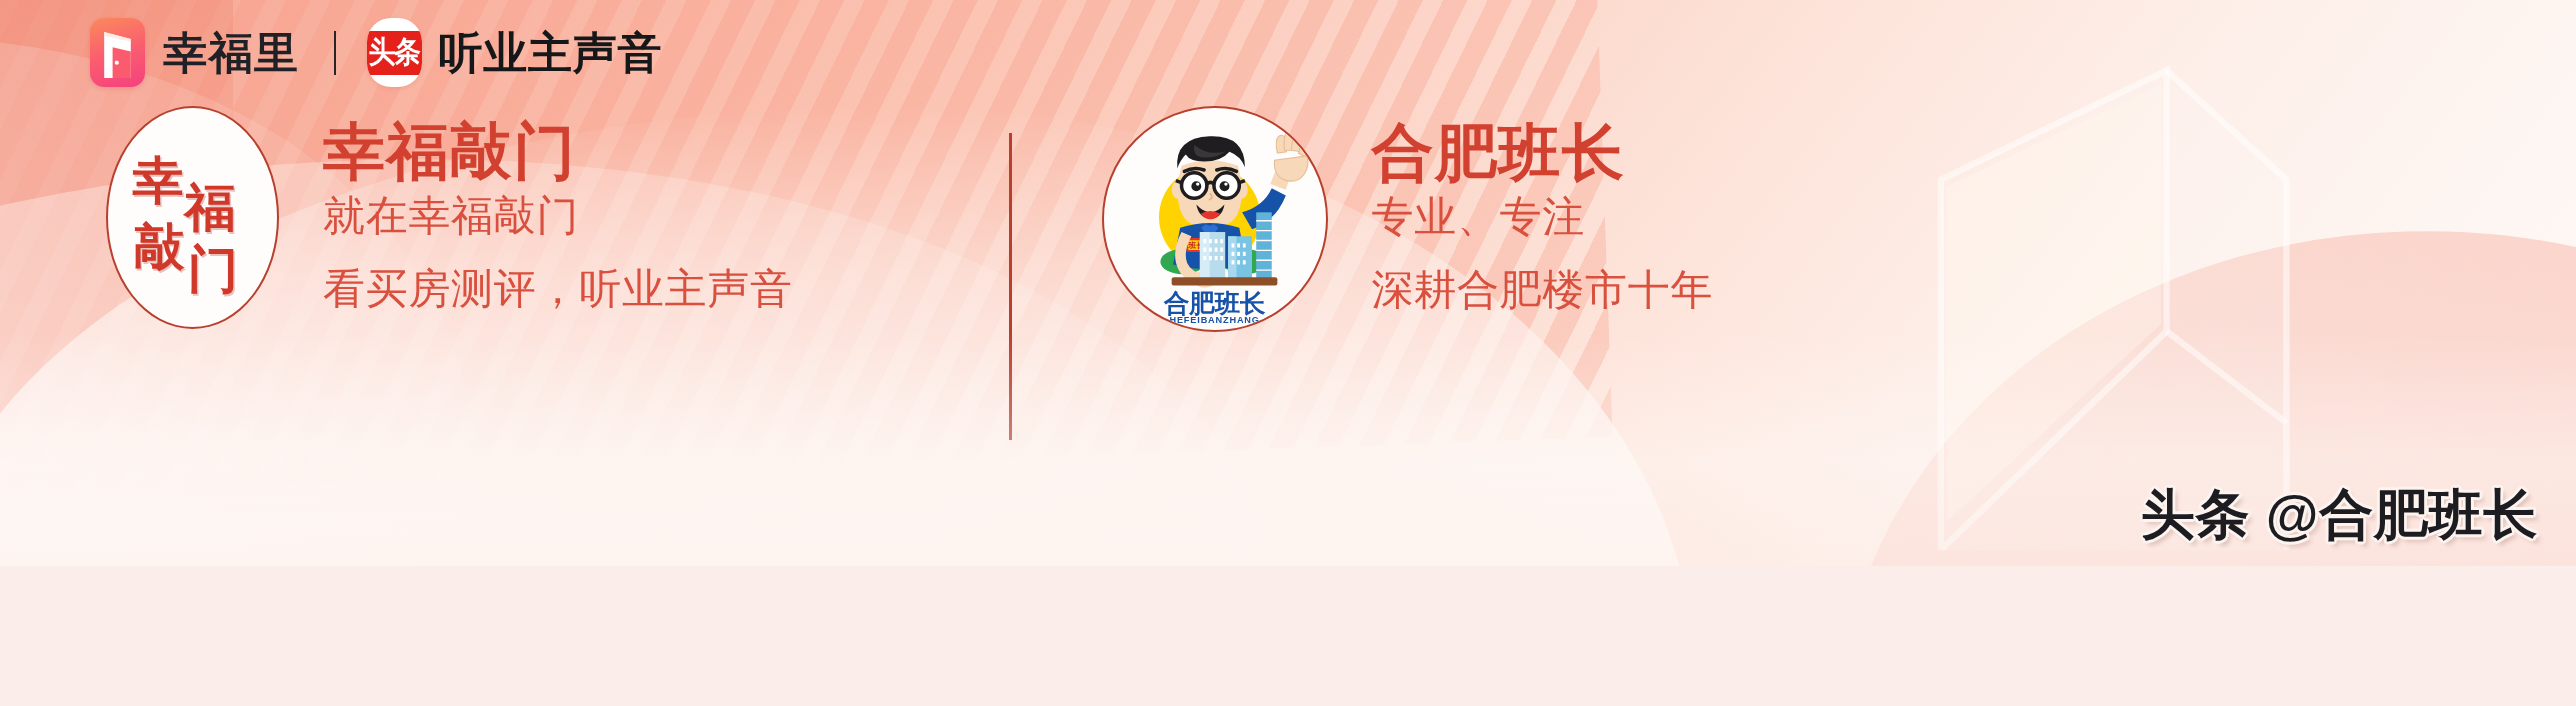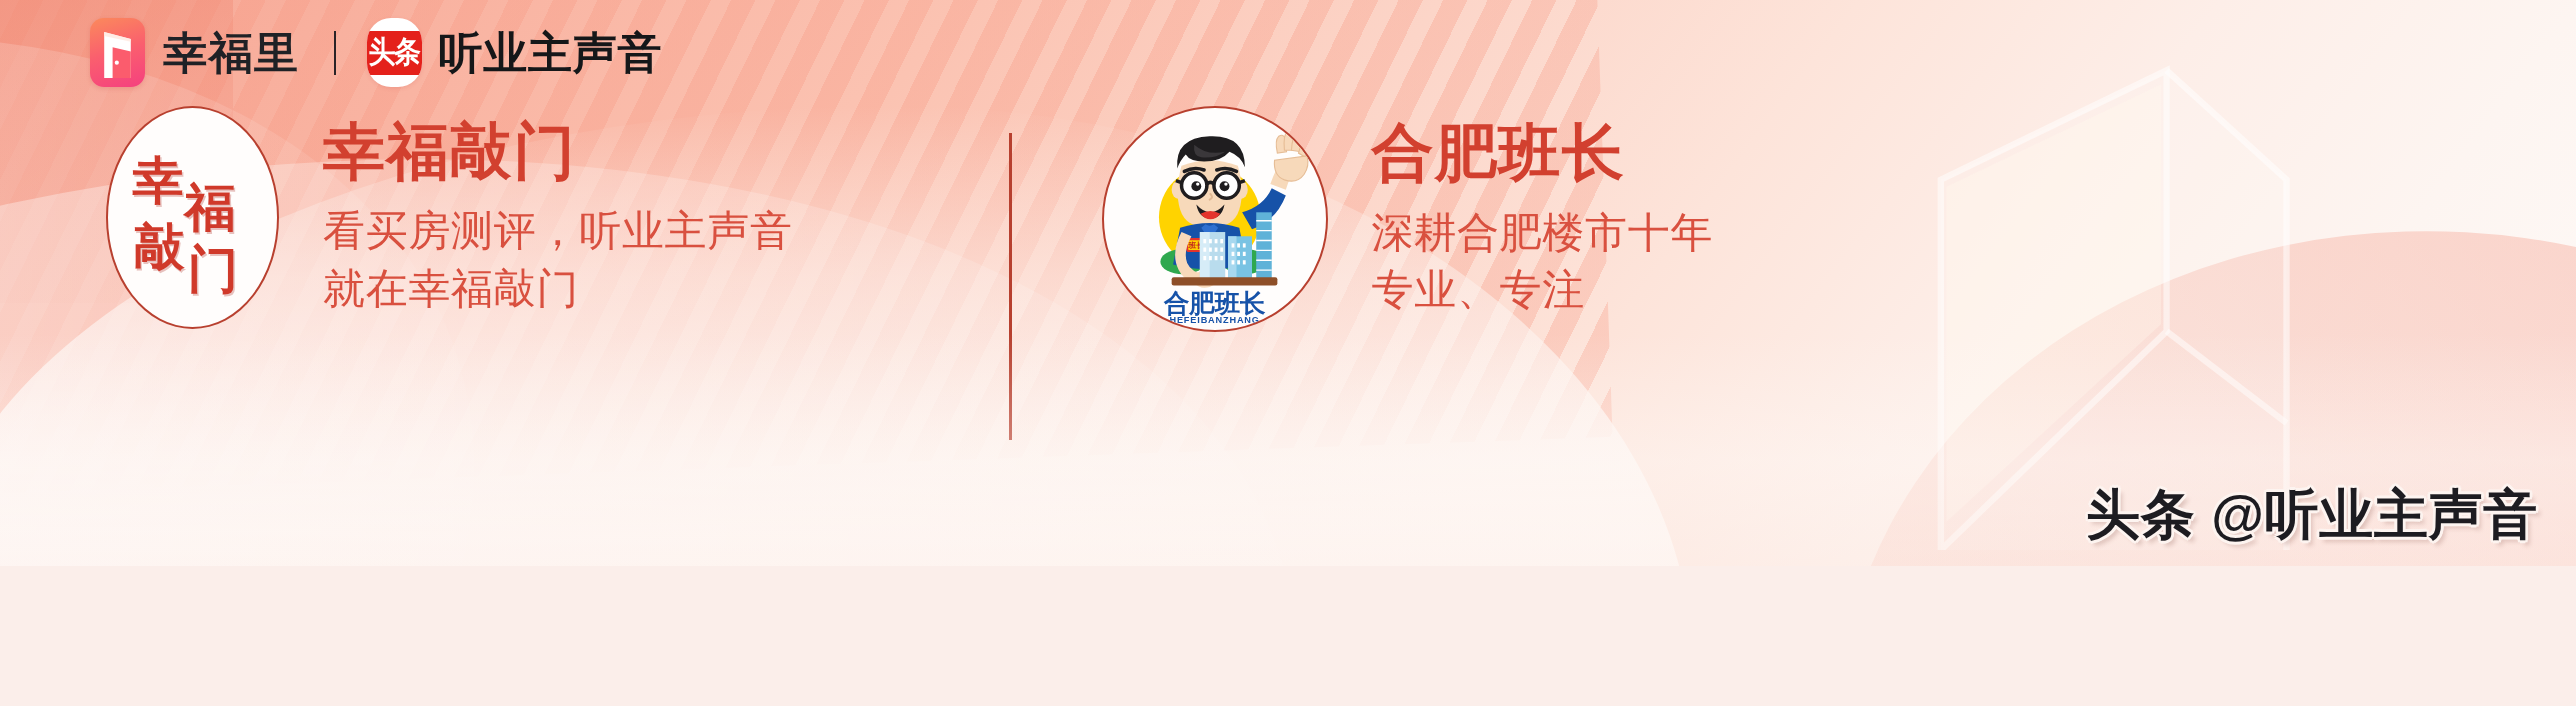--- a/index.html
+++ b/index.html
@@ -217,22 +217,22 @@
       <div class="oval-badge">
         <div class="oval-grid">
           <span class="og1">幸</span>
           <span class="og2">福</span>
           <span class="og3">敲</span>
           <span class="og4">门</span>
         </div>
       </div>
       <div class="card-text">
         <div class="card-title">幸福敲门</div>
+        <div class="card-sub" style="margin-top:2.8px">就在幸福敲门</div>
         <div class="card-sub">看买房测评，听业主声音</div>
-        <div class="card-sub" style="margin-top:2.8px">就在幸福敲门</div>
       </div>
     </div>
 
     <div class="mid-divider"></div>
 
     <div class="card card-right">
       <div class="mascot-circle">
         <svg width="222" height="222" viewBox="0 0 315 315">
 
           <circle cx="150" cy="155" r="72" fill="#ffd300"></circle>
@@ -331,23 +331,23 @@
           </g>
 
           <rect x="96" y="240" width="150" height="12" rx="3" fill="#8e4f28"></rect>
 
           <text x="157" y="290" font-size="36" font-weight="bold" fill="#1652a8" text-anchor="middle" font-family="Liberation Sans, sans-serif">合肥班长</text>
           <text x="157" y="305" font-size="13" font-weight="bold" fill="#1652a8" text-anchor="middle" letter-spacing="1.2" font-family="Liberation Sans, sans-serif">HEFEIBANZHANG</text>
         </svg>
       </div>
       <div class="card-text">
         <div class="card-title">合肥班长</div>
+        <div class="card-sub" style="margin-top:2.8px">专业、专注</div>
         <div class="card-sub">深耕合肥楼市十年</div>
-        <div class="card-sub" style="margin-top:2.8px">专业、专注</div>
       </div>
     </div>
   </div>
 
   <div class="fade-bottom"></div>
 
-  <div class="watermark">头条 @听业主声音</div>
+  <div class="watermark">头条 @合肥班长</div>
 </div>
 
 
 </body></html>

